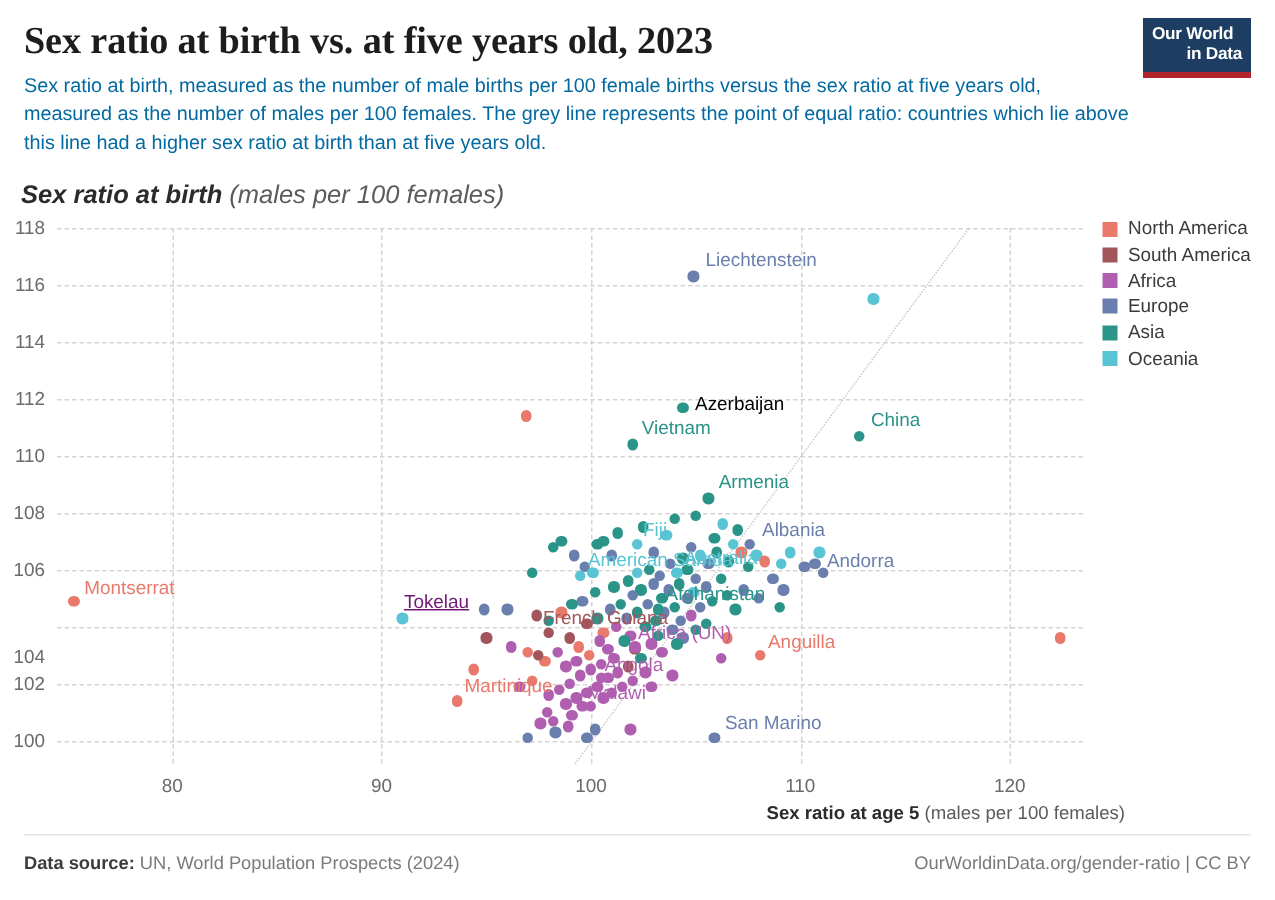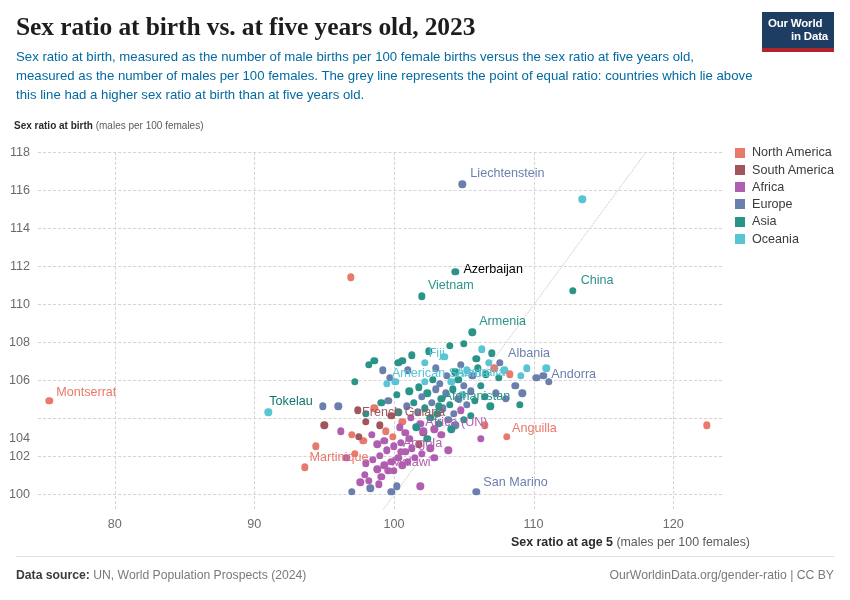--- a/index.html
+++ b/index.html
@@ -35,21 +35,21 @@
     box-sizing:border-box;
   }
   .owid-logo .l1,.owid-logo .l2{
     color:#ffffff;font-weight:700;font-size:11.5px;line-height:1.12;
     font-family:"Liberation Sans", sans-serif;letter-spacing:-0.2px;
   }
   .owid-logo .l2{text-align:right;}
 
   
   .y-axis-title{
-    position:absolute;left:14px;top:120px;font-size:10px;color:#5b5b5b;
+    position:absolute;left:14px;top:120px;font-size:17px;color:#5b5b5b;font-style:italic;
   }
   .y-axis-title b{color:#2b2b2b;font-weight:700;}
   .x-axis-title{
     position:absolute;left:0;top:535px;width:750px;text-align:right;
     font-size:12.4px;color:#5b5b5b;
   }
   .x-axis-title b{color:#2b2b2b;font-weight:700;}
 
   
   .plot{position:absolute;left:0;top:0;width:850px;height:600px;}
@@ -317,21 +317,21 @@
       <div class="plabel" style="left: 428.669px; top: 352.782px; color: rgb(88, 196, 212);">Fiji</div>
       <div class="dot" style="left: 386.98px; top: 383.67px; width: 7.4px; height: 7.4px; background: rgb(88, 196, 212);"></div>
       <div class="plabel" style="left: 391.98px; top: 372.67px; color: rgb(88, 196, 212);">American Samoa</div>
       <div class="dot" style="left: 451.192px; top: 381.771px; width: 7.4px; height: 7.4px; background: rgb(88, 196, 212);"></div>
       <div class="plabel" style="left: 456.192px; top: 371.771px; color: rgb(88, 196, 212);">Australia</div>
       <div class="dot" style="left: 438.629px; top: 406.457px; width: 7.4px; height: 7.4px; background: rgb(43, 148, 137);"></div>
       <div class="plabel" style="left: 443.629px; top: 396.457px; color: rgb(43, 148, 137);">Afghanistan</div>
       <div class="dot" style="left: 49.1673px; top: 400.761px; width: 7.4px; height: 7.4px; background: rgb(232, 121, 107);"></div>
       <div class="plabel" style="left: 56.1673px; top: 391.761px; color: rgb(232, 121, 107);">Montserrat</div>
       <div class="dot" style="left: 268.327px; top: 412.154px; width: 7.4px; height: 7.4px; background: rgb(88, 196, 212);"></div>
-      <div class="plabel" style="left: 269.327px; top: 401.154px; color: #0f766e;">Tokelau</div>
+      <div class="plabel" style="left: 269.327px; top: 401.154px; color: #701a75; text-decoration: underline;">Tokelau</div>
       <div class="dot" style="left: 366.041px; top: 421.649px; width: 7.4px; height: 7.4px; background: rgb(162, 86, 92);"></div>
       <div class="plabel" style="left: 362.041px; top: 411.649px; color: rgb(162, 86, 92);">French Guiana</div>
       <div class="dot" style="left: 484.694px; top: 425.447px; width: 7.4px; height: 7.4px; background: rgb(232, 121, 107);"></div>
       <div class="dot" style="left: 507.029px; top: 436.84px; width: 7.4px; height: 7.4px; background: rgb(232, 121, 107);"></div>
       <div class="plabel" style="left: 512.029px; top: 427.84px; color: rgb(232, 121, 107);">Anguilla</div>
       <div class="dot" style="left: 423.273px; top: 431.144px; width: 7.4px; height: 7.4px; background: rgb(176, 95, 176);"></div>
       <div class="plabel" style="left: 425.273px; top: 422.144px; color: rgb(176, 95, 176);">Africa (UN)</div>
       <div class="dot" style="left: 400.939px; top: 452.032px; width: 7.4px; height: 7.4px; background: rgb(176, 95, 176);"></div>
       <div class="plabel" style="left: 402.939px; top: 443.032px; color: rgb(176, 95, 176);">Angola</div>
       <div class="dot" style="left: 304.62px; top: 467.223px; width: 7.4px; height: 7.4px; background: rgb(232, 121, 107);"></div>

